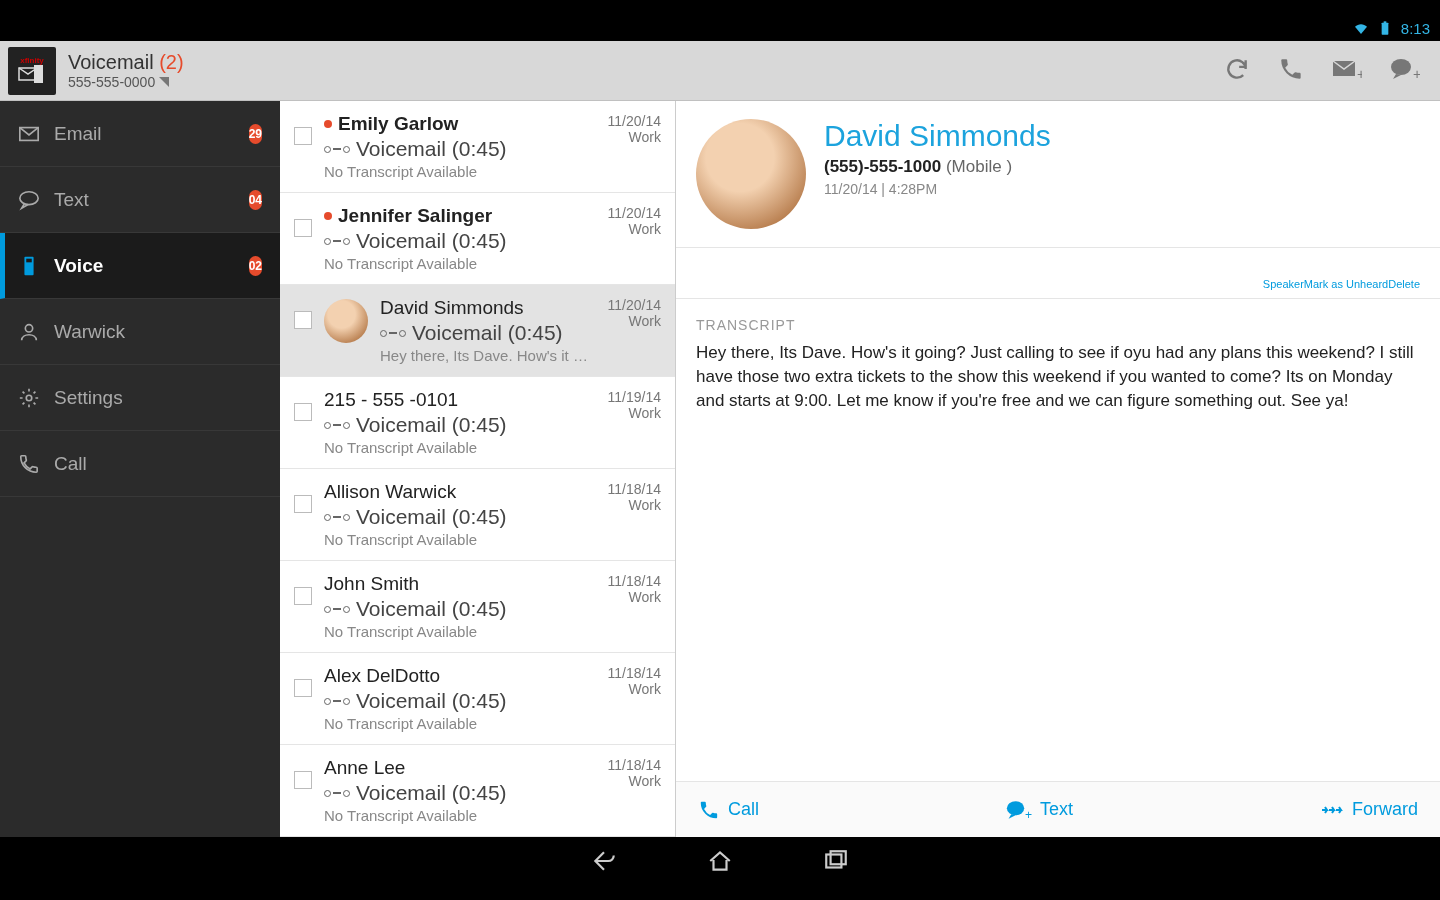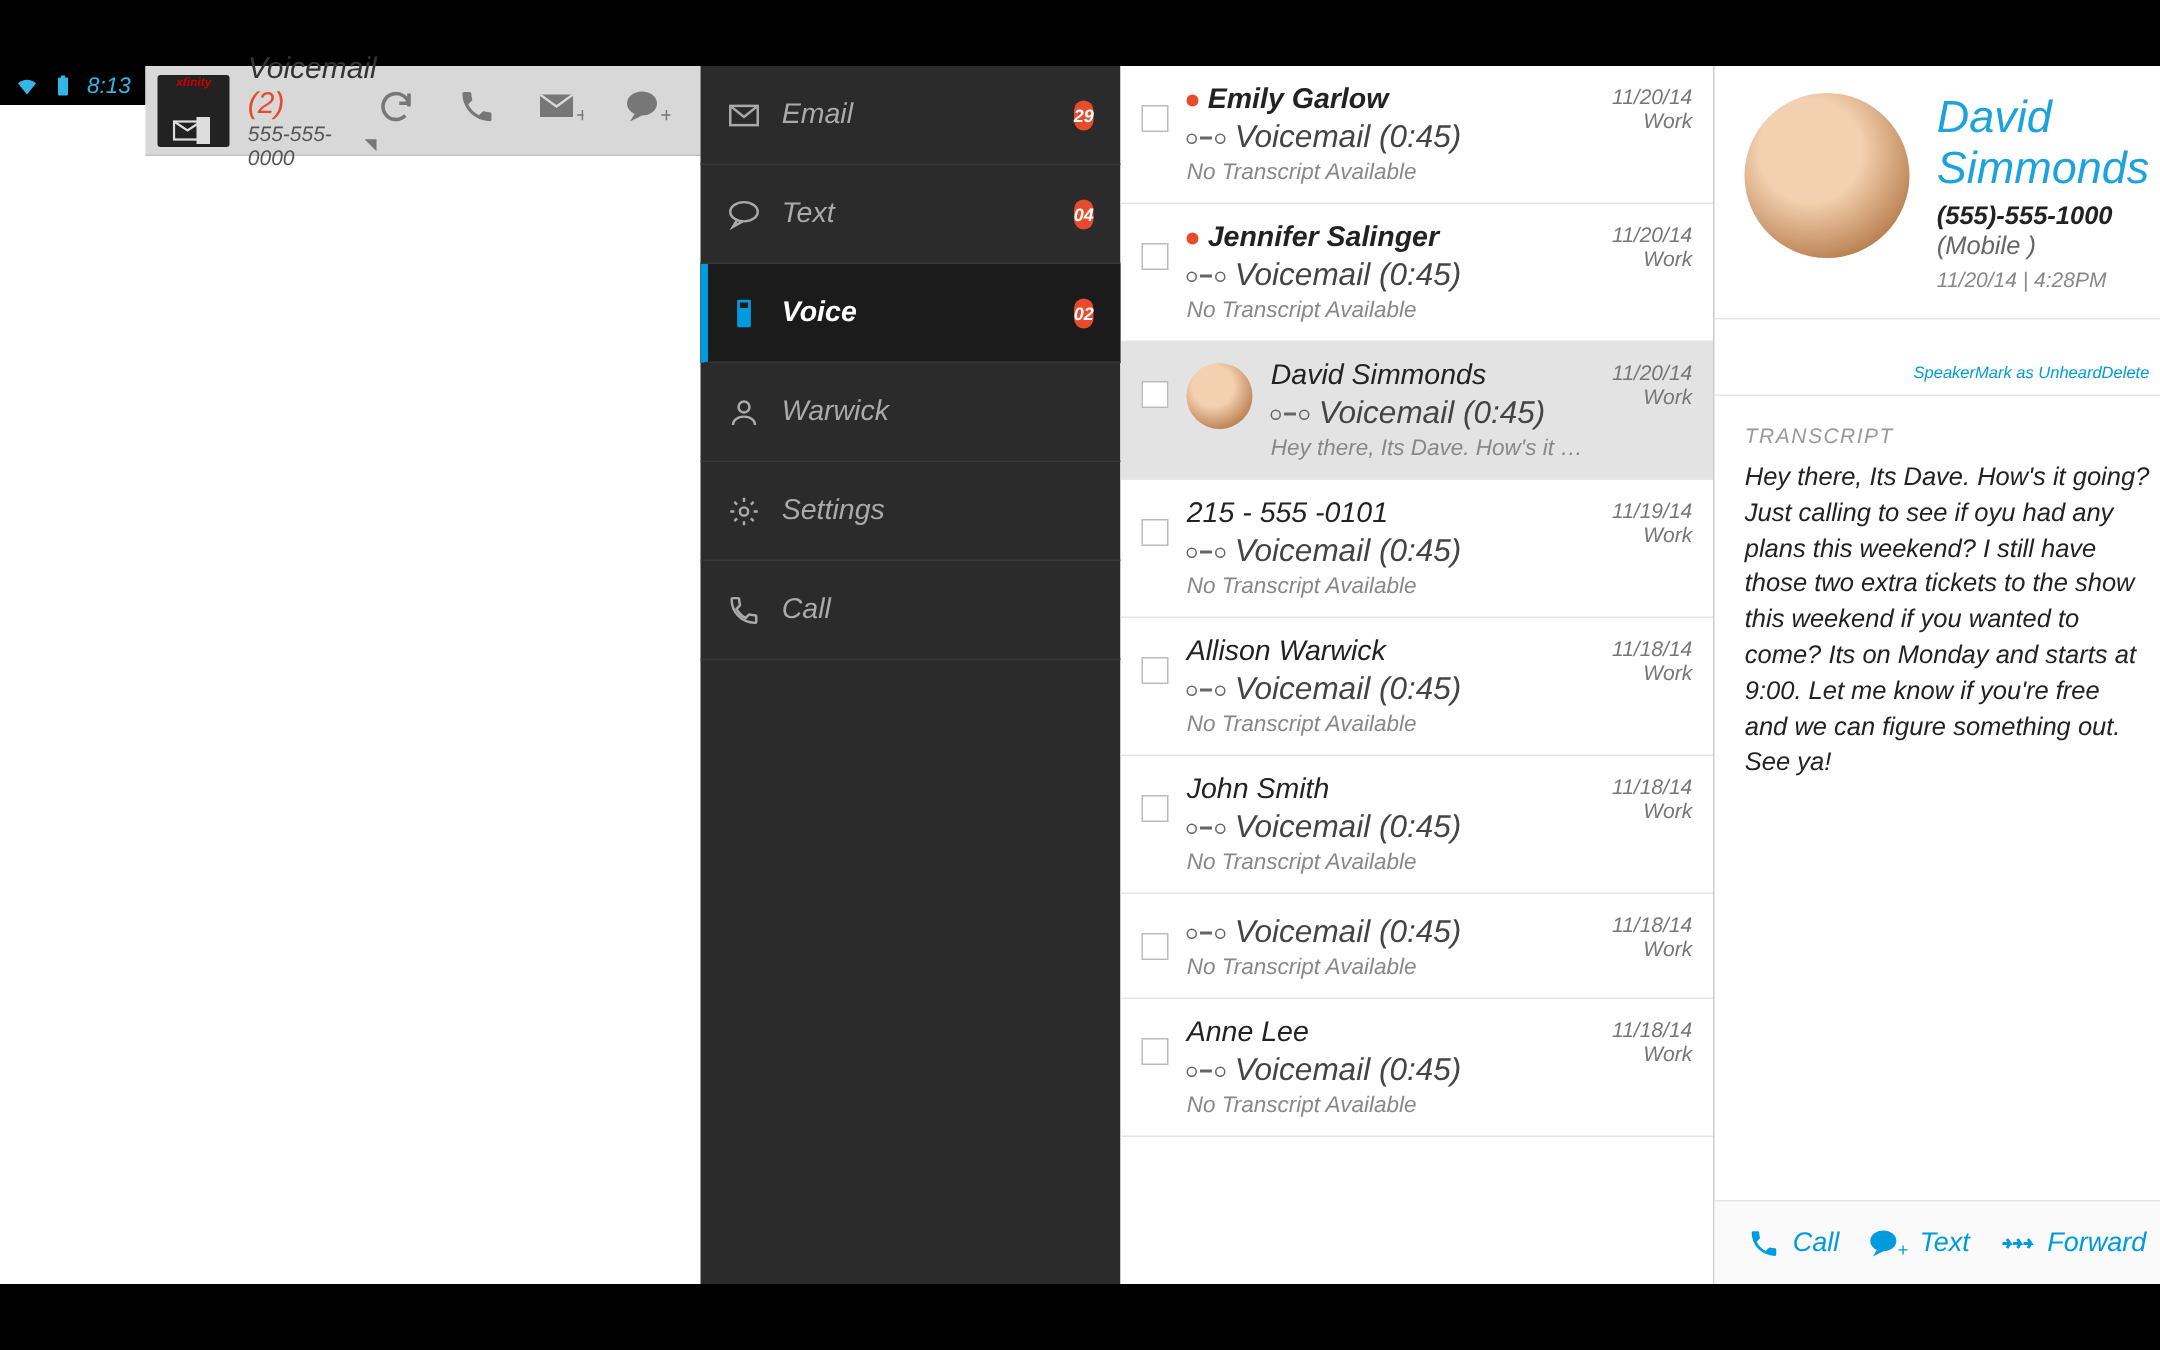--- a/index.html
+++ b/index.html
@@ -1,24 +1,24 @@
 <!DOCTYPE html>
 <html><head>
 <meta charset="utf-8">
 <style>
   * { box-sizing: border-box; margin: 0; padding: 0; }
   html, body { width: 1440px; height: 900px; font-family: Arial, Helvetica, sans-serif; background: #000; overflow: hidden; }
   .frame { width: 1440px; height: 900px; display: flex; flex-direction: column; }
   .letterbox-top { height: 44px; background: #000; }
   .letterbox-bottom { height: 44px; background: #000; }
-  .device { flex: 1; display: flex; flex-direction: row; background: #fff; font-style: italic; }
+  .device { flex: 1; display: flex; flex-direction: column; background: #fff; }
   .statusbar { height: 26px; background: #000; color: #33b5e5; display: flex; justify-content: flex-end; align-items: center; padding: 0 10px; gap: 8px; font-size: 15px; }
   .statusbar svg { width: 16px; height: 16px; }
   .appbar { height: 60px; background: #d8d8d8; display: flex; align-items: center; padding: 0 8px; border-bottom: 1px solid #c0c0c0; }
-  .app-icon { width: 48px; height: 48px; background: #222; display:flex; flex-direction:column; align-items:center; justify-content:space-between; border-radius:2px; }
+  .app-icon { width: 48px; height: 48px; background: #222; display:flex; flex-direction:column; align-items:center; justify-content:center; border-radius:2px; }
   .app-icon .brand { font-size:8px; color:#c00; font-weight:bold; }
   .app-title-wrap { margin-left: 12px; flex: 1; }
   .app-title { font-size: 20px; color: #333; }
   .app-title .count { color: #e64b2c; }
   .app-sub { font-size: 14px; color: #555; display:flex; align-items:center; gap:4px; }
   .appbar-actions { display:flex; gap: 28px; padding-right: 12px; }
   .appbar-actions .act { color:#777; }
   .content { flex:1; display:flex; min-height:0; }
   .sidebar { width: 280px; background:#2b2b2b; display:flex; flex-direction:column; }
   .side-item { height:66px; display:flex; align-items:center; padding:0 18px; color:#aaa; font-size:19px; gap:14px; border-bottom:1px solid #383838; position:relative; cursor:pointer; }
@@ -300,20 +300,23 @@
               <div class="vm-line3">No Transcript Available</div>
             </div>
             <div class="vm-meta">
               <div>11/18/14</div>
               <div>Work</div>
             </div>
           </div>
           <div class="vm-item">
             <div class="vm-check"></div>
             <div class="vm-body">
+              <div class="vm-line1">
+                <span class="vm-name ">Alex DelDotto</span>
+              </div>
               <div class="vm-line2">
                 <span class="tape-icon">
                   <span class="c"></span>
                   <span class="bar"></span>
                   <span class="c"></span>
                 </span>
                 <span>Voicemail (0:45)</span>
               </div>
               <div class="vm-line3">No Transcript Available</div>
             </div>

